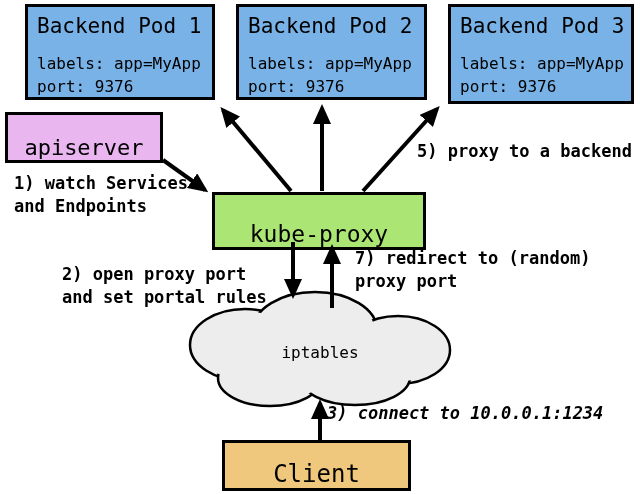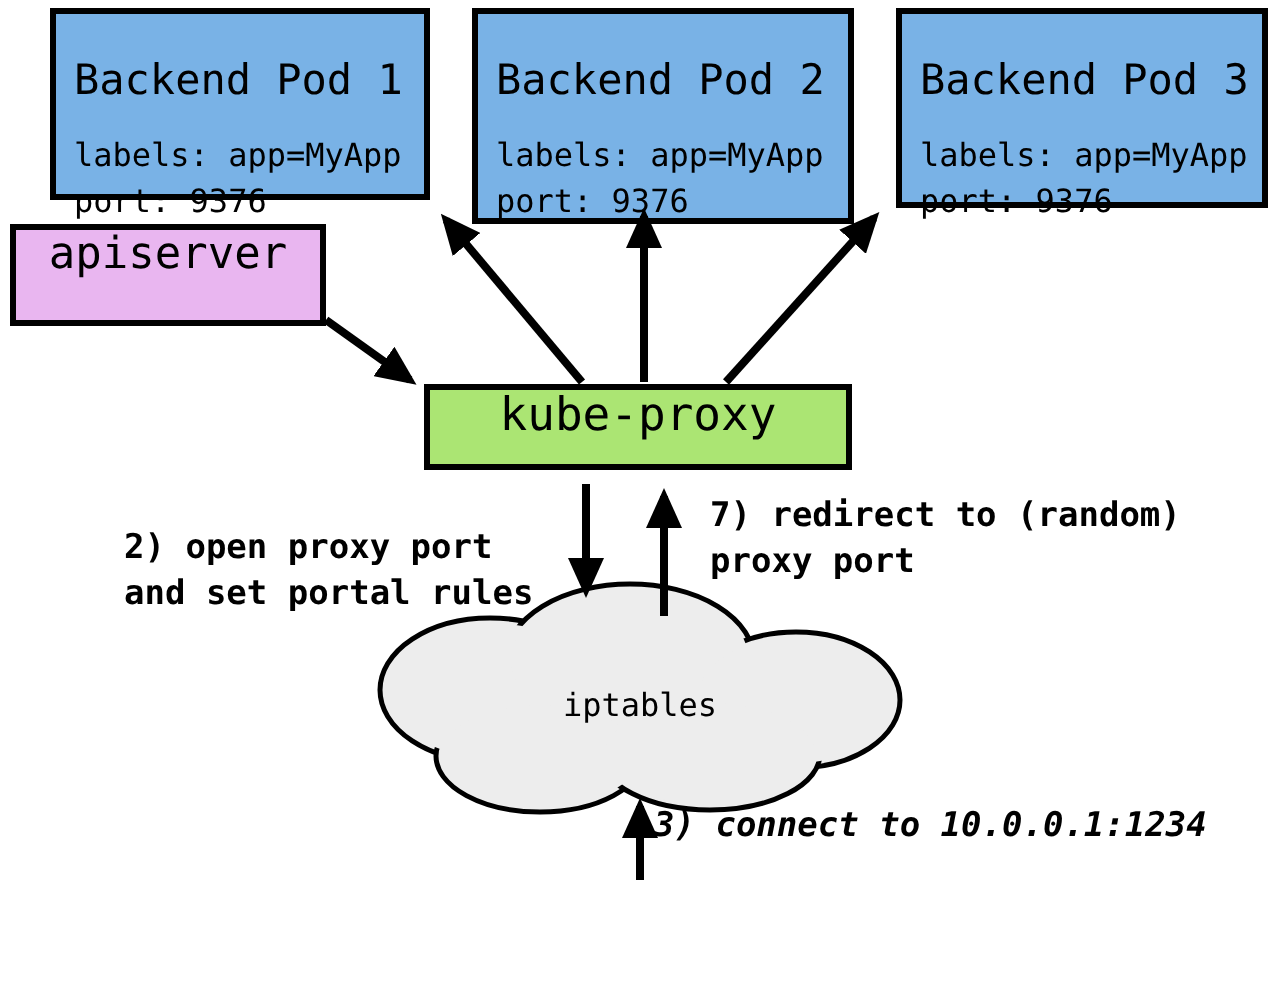--- a/index.html
+++ b/index.html
@@ -14,25 +14,25 @@
   body{
     font-family:"DejaVu Sans Mono","Liberation Mono",monospace;
     width:640px;height:494px;position:relative;overflow:hidden;
     color:#000;
   }
   .stage{position:absolute;left:0;top:0;width:640px;height:494px;}
   .box{
     position:absolute;box-sizing:border-box;border:3px solid var(--line);
     z-index:0;
   }
-  .pod{background:var(--pod-fill);padding:19px 0 0 9px;}
+  .pod{background:var(--pod-fill);padding:5px 0 0 9px;}
   .pod-title{font-size:21px;line-height:28px;white-space:nowrap;}
   .pod-line{font-size:16px;line-height:23px;white-space:nowrap;}
   .pod-lines{margin-top:12px;}
-  .center-label{display:flex;align-items:flex-start;justify-content:center;}
+  .center-label{display:flex;align-items:flex-end;justify-content:center;}
   .apiserver{background:var(--apiserver-fill);font-size:22px;}
   .kubeproxy{background:var(--kube-proxy-fill);font-size:23px;}
   .client{background:var(--client-fill);font-size:24px;}
   .step{
     position:absolute;font-weight:bold;font-size:17px;line-height:23px;
     white-space:pre-line;z-index:2;
   }
   .cloud-label{
     position:absolute;font-size:16px;text-align:center;z-index:2;
   }
@@ -47,44 +47,47 @@
 <div class="stage">
 
   <div class="box pod" style="left:25px;top:4px;width:190px;height:96px;">
     <div class="pod-title">Backend Pod 1</div>
     <div class="pod-lines">
       <div class="pod-line">labels: app=MyApp</div>
       <div class="pod-line">port: 9376</div>
     </div>
   </div>
 
-  <div class="box pod" style="left:236px;top:4px;width:191px;height:108px;">
+  <div class="box pod" style="left:236px;top:4px;width:191px;height:96px;">
     <div class="pod-title">Backend Pod 2</div>
     <div class="pod-lines">
       <div class="pod-line">labels: app=MyApp</div>
       <div class="pod-line">port: 9376</div>
     </div>
   </div>
 
   <div class="box pod" style="left:448px;top:4px;width:186px;height:100px;">
     <div class="pod-title">Backend Pod 3</div>
     <div class="pod-lines">
       <div class="pod-line">labels: app=MyApp</div>
       <div class="pod-line">port: 9376</div>
     </div>
   </div>
 
   <div class="box center-label apiserver" style="left:5px;top:112px;width:158px;height:51px;">
     <span>apiserver</span>
   </div>
 
-  <div class="box center-label kubeproxy" style="left:212px;top:192px;width:214px;height:43px;">
+  <div class="box center-label kubeproxy" style="left:212px;top:192px;width:214px;height:58px;">
     <span>kube-proxy</span>
   </div>
 
+  <div class="box center-label client" style="left:222px;top:440px;width:189px;height:51px;">
+    <span>Client</span>
+  </div>
 
   <svg class="overlay" width="640" height="494" viewBox="0 0 640 494">
     <defs>
       <marker id="ah" markerWidth="5" markerHeight="4.5" refX="4" refY="2.25" orient="auto">
         <path d="M0,0 L5,2.25 L0,4.5 z" fill="#000"></path>
       </marker>
     </defs>
 
     <g>
       <g>
@@ -107,19 +110,22 @@
     <line class="arrow" x1="291" y1="191" x2="223" y2="110" marker-end="url(#ah)"></line>
     <line class="arrow" x1="322" y1="191" x2="322" y2="108" marker-end="url(#ah)"></line>
     <line class="arrow" x1="363" y1="191" x2="437" y2="109" marker-end="url(#ah)"></line>
     <line class="arrow" x1="293" y1="242" x2="293" y2="295" marker-end="url(#ah)"></line>
     <line class="arrow" x1="332" y1="308" x2="332" y2="248" marker-end="url(#ah)"></line>
     <line class="arrow" x1="320" y1="440" x2="320" y2="403" marker-end="url(#ah)"></line>
   </svg>
 
   <div class="cloud-label" style="left:250px;top:343px;width:140px;">iptables</div>
 
+  <div class="step" style="left:14px;top:172px;">1) watch Services
+and Endpoints</div>
   <div class="step" style="left:62px;top:243px;margin-top:20px;">2) open proxy port
 and set portal rules</div>
   <div class="step" style="left:327px;top:402px;font-style:italic;">3) connect to 10.0.0.1:1234</div>
   <div class="step" style="left:355px;top:247px;">7) redirect to (random)
 proxy port</div>
+  <div class="step" style="left:417px;top:140px;">5) proxy to a backend</div>
 
 </div>
 
 </body></html>

